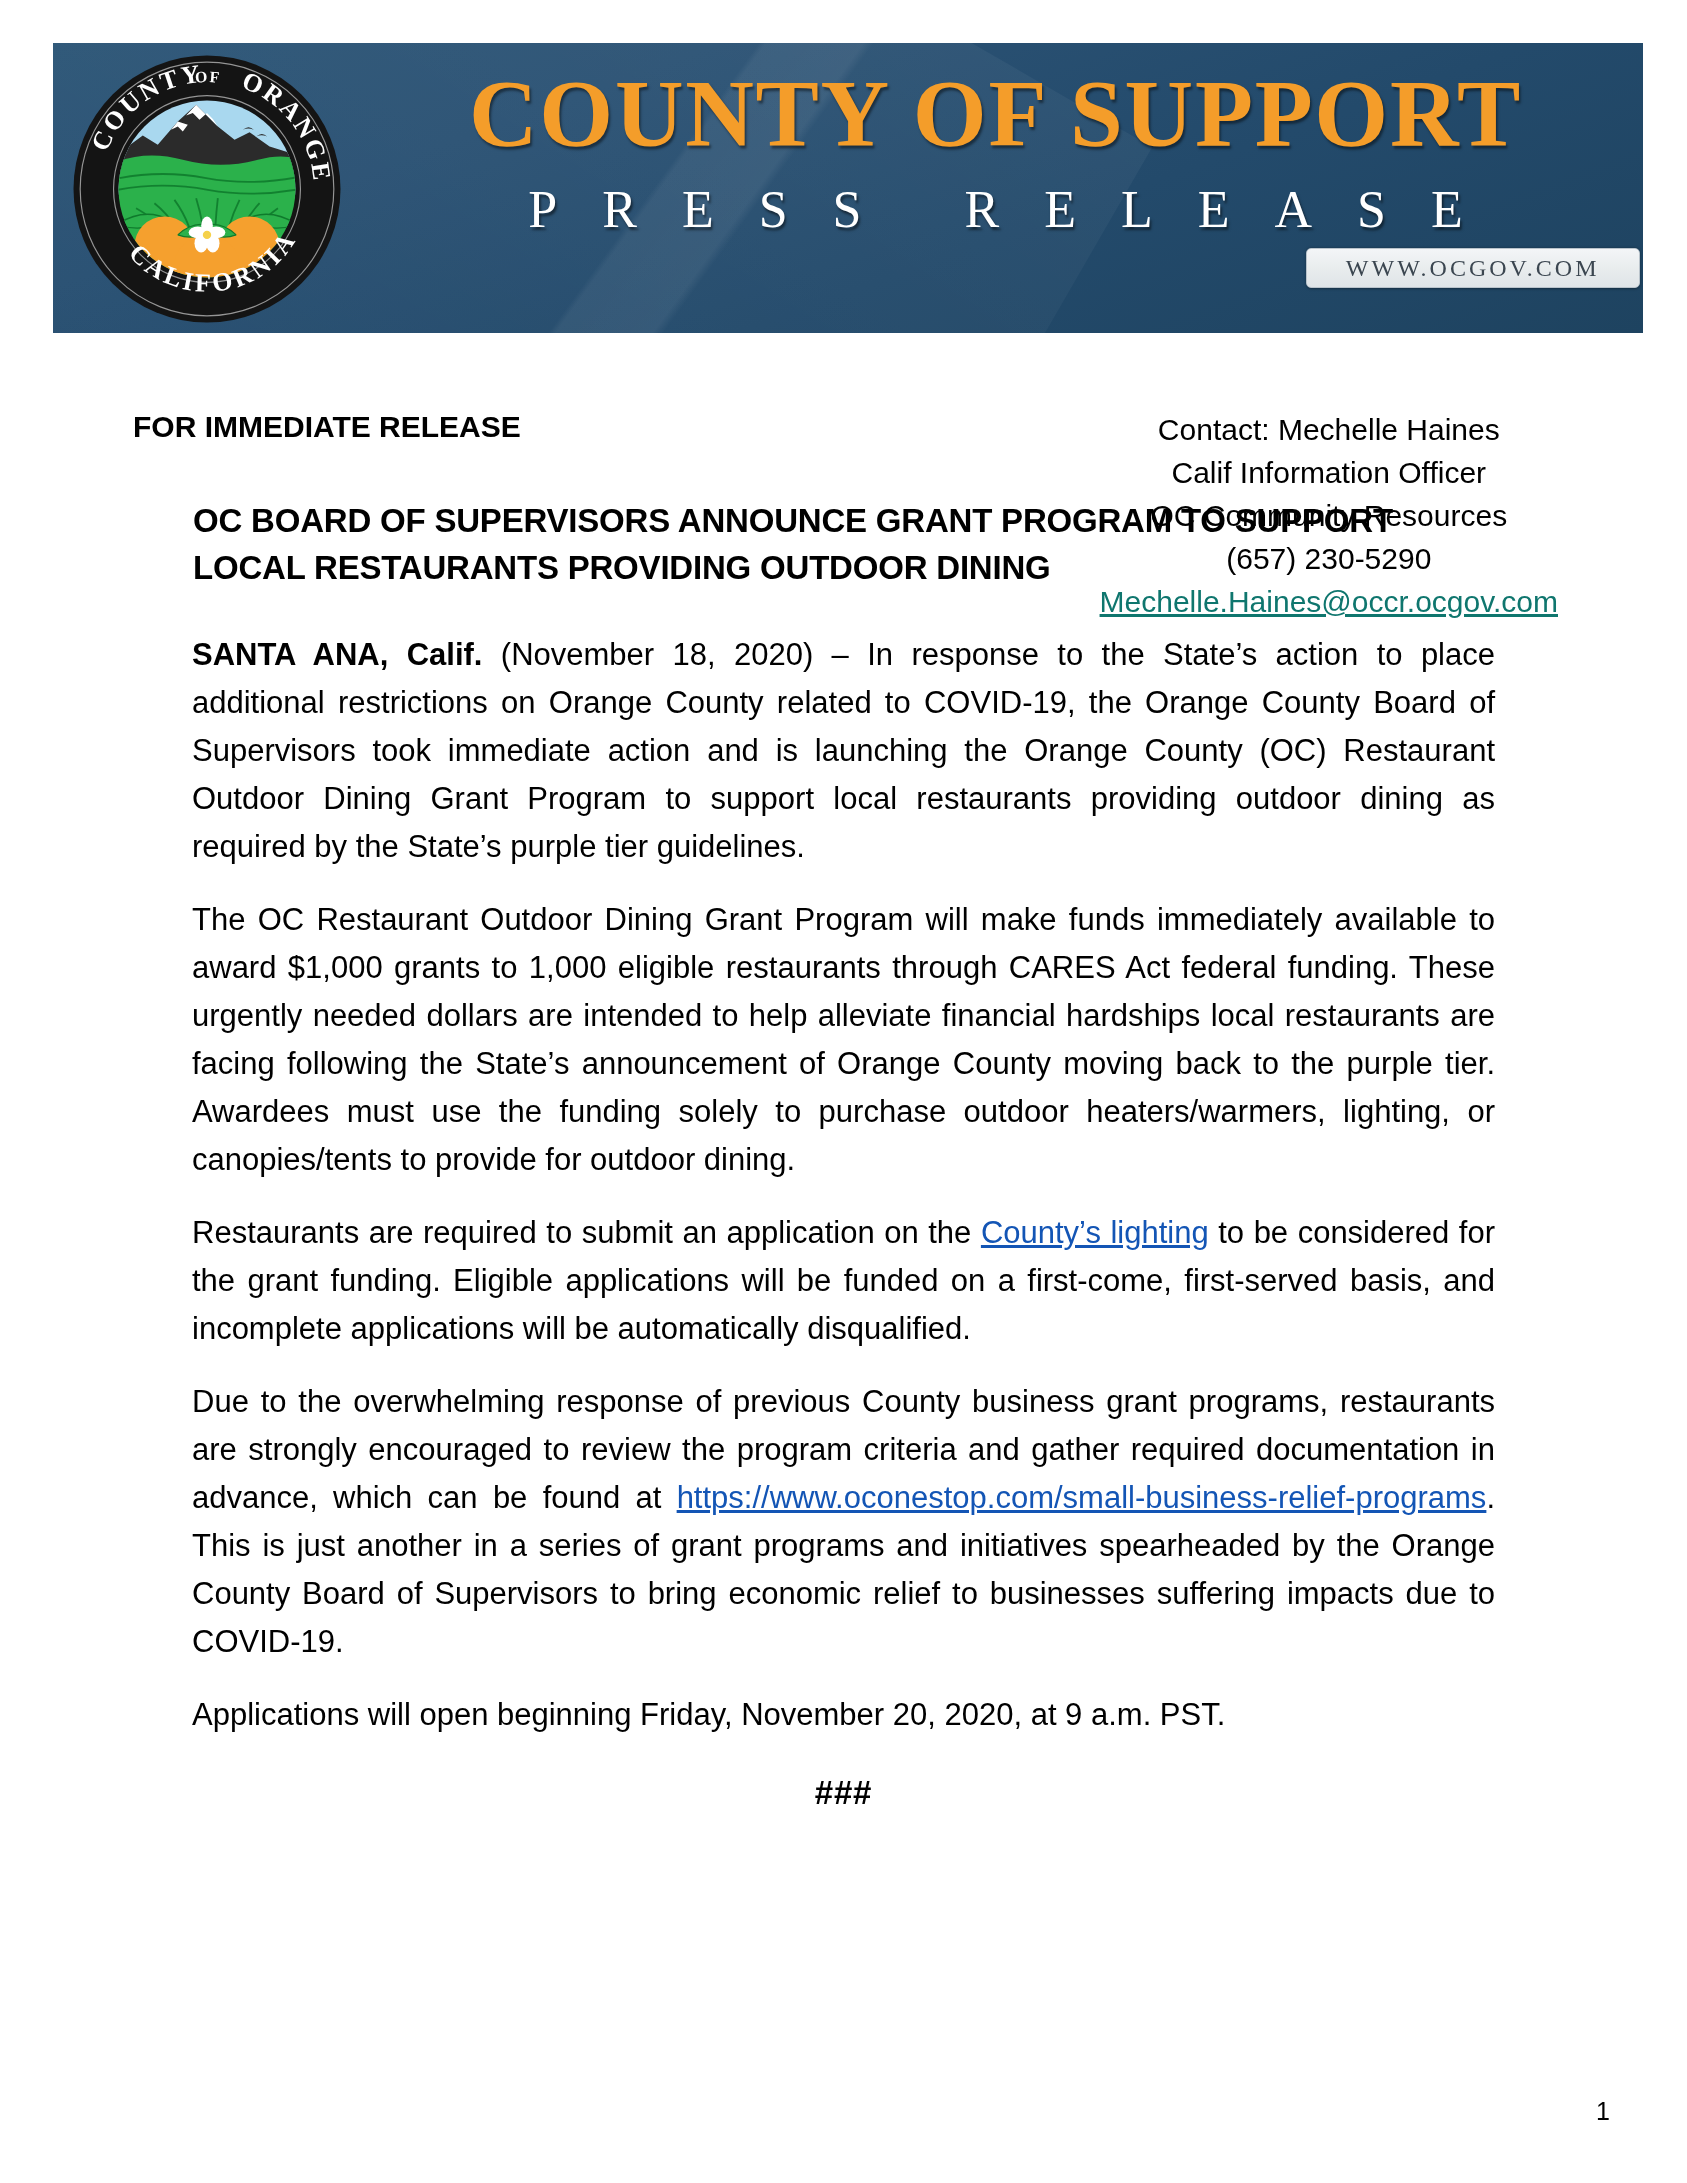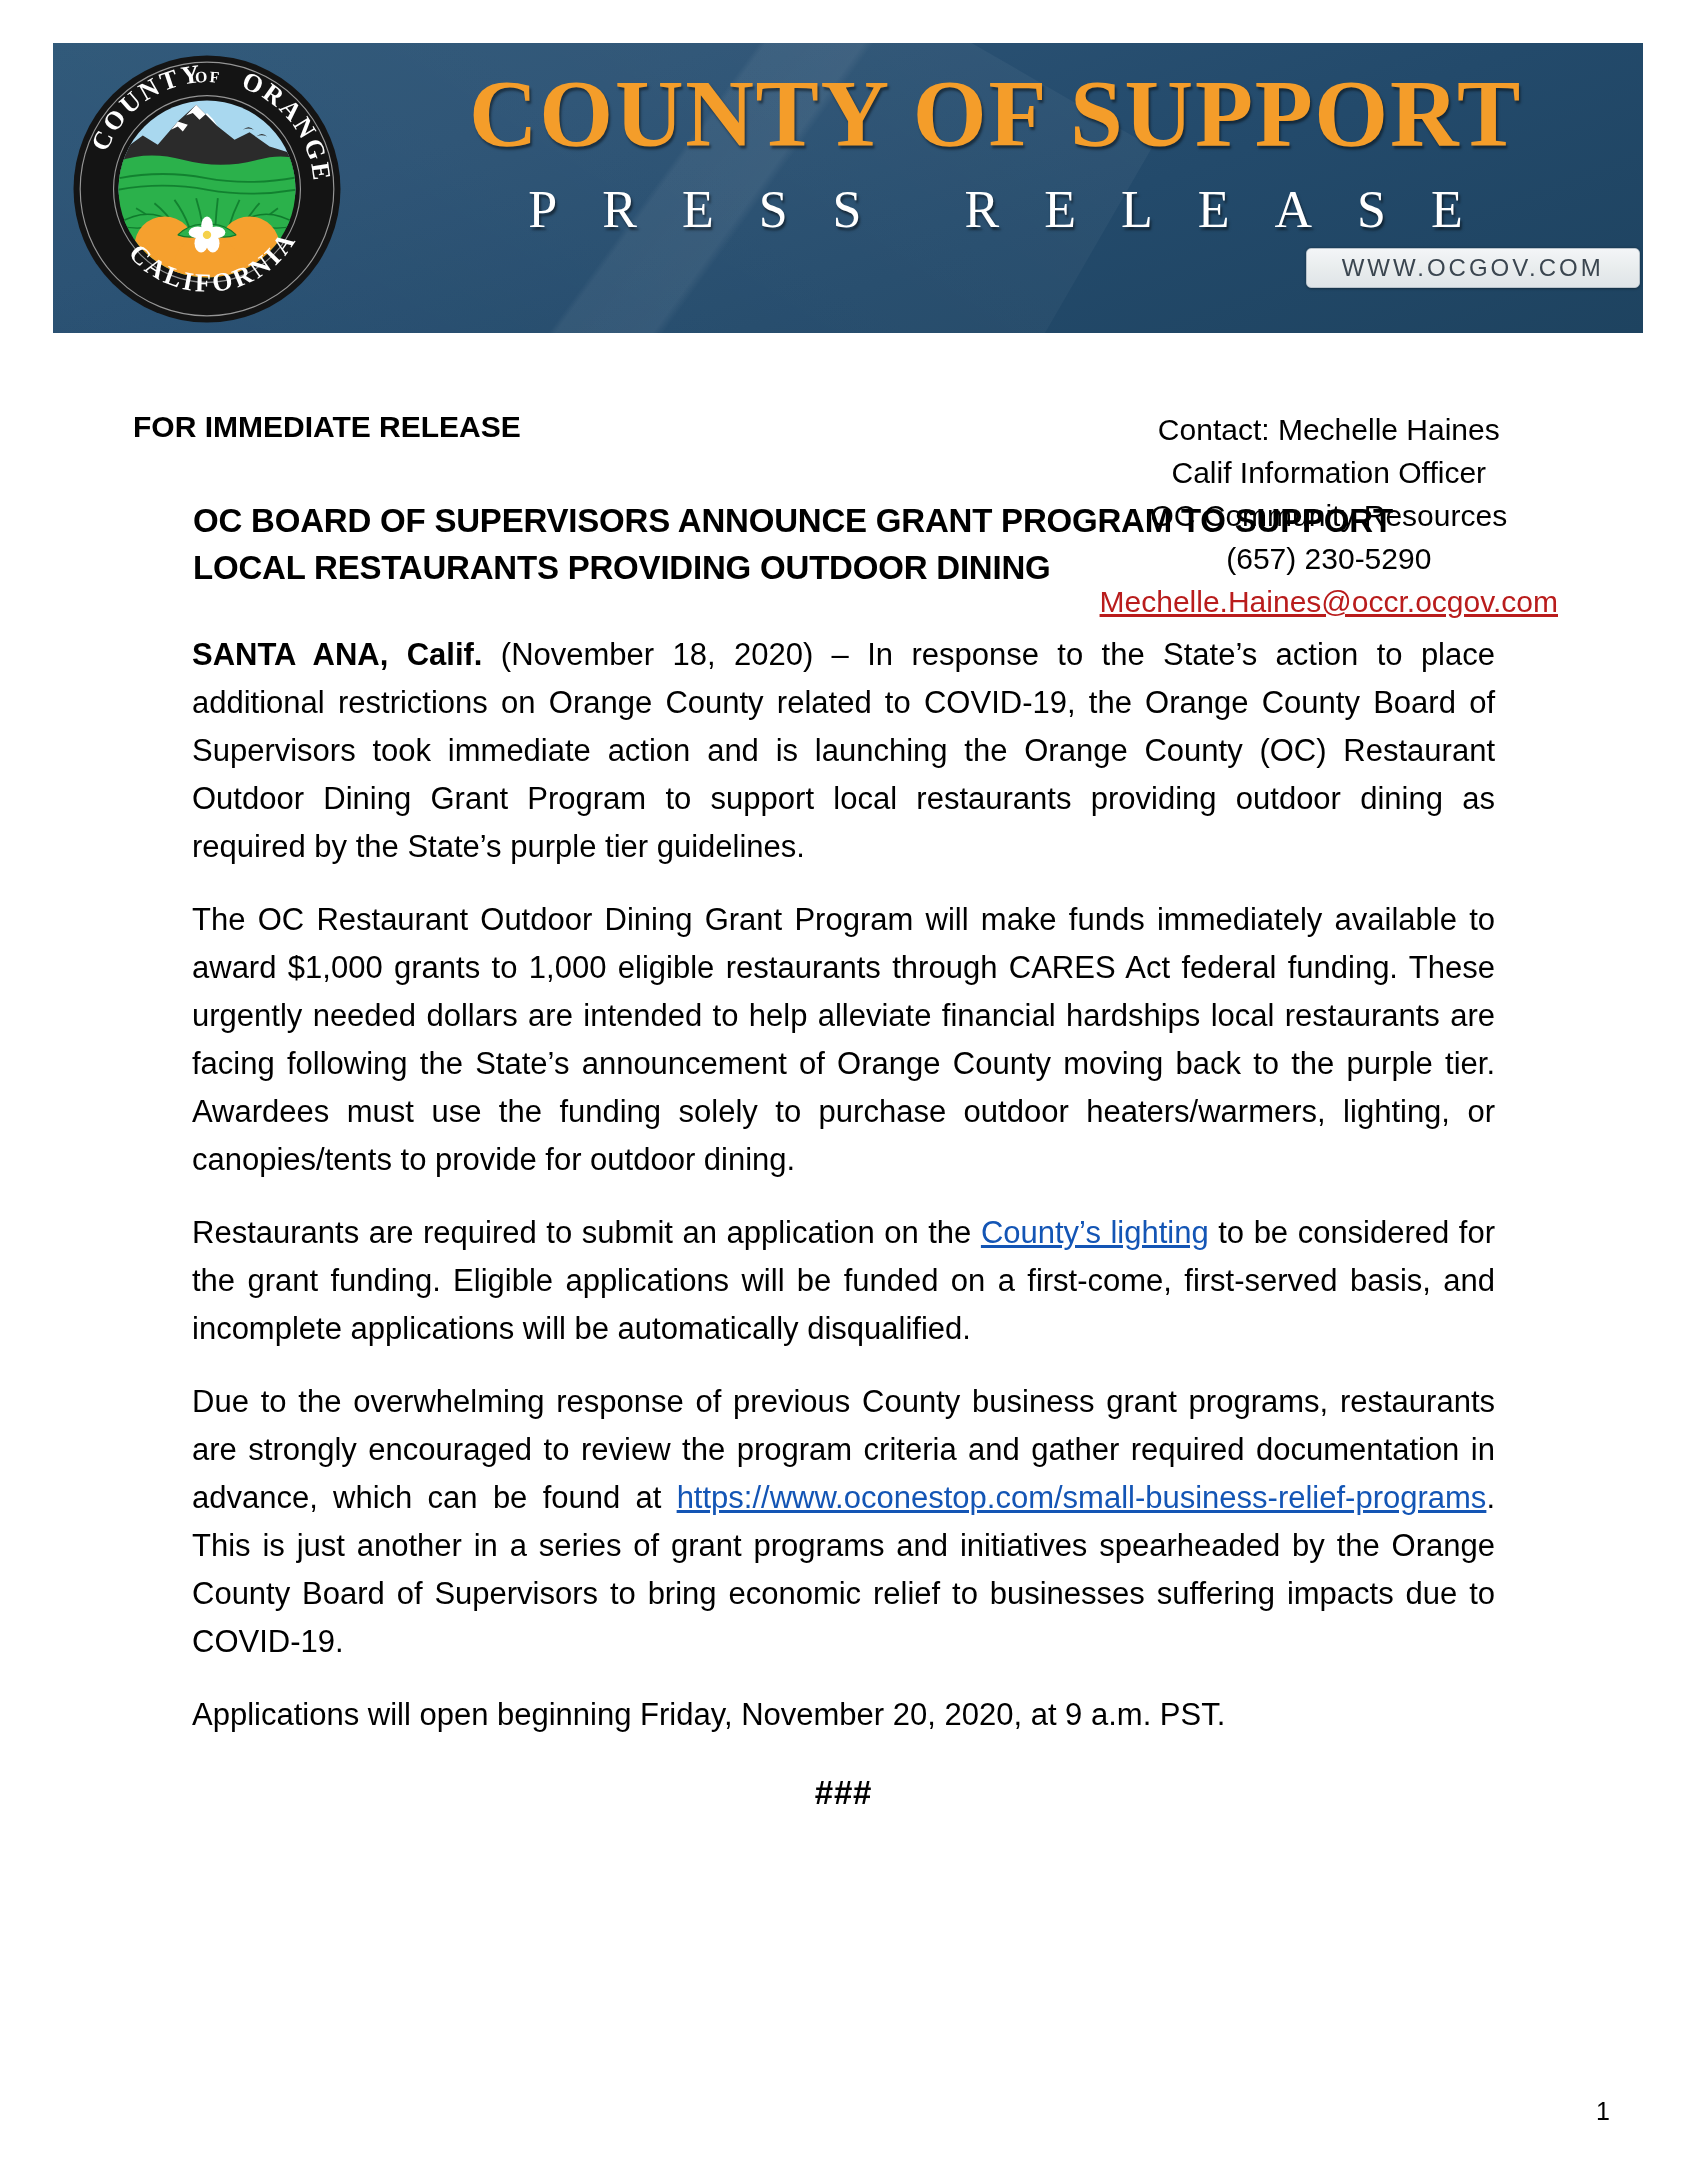--- a/index.html
+++ b/index.html
@@ -106,21 +106,21 @@
     height: 40px;
     min-width: 334px;
     padding: 16px 22px;
     display: flex;
     align-items: center;
     justify-content: center;
     border-radius: 5px;
     background: linear-gradient(to bottom, #f3f5f7 0%, #e8eced 55%, #dfe4e8 100%);
     border: 0.8px solid #b9c3cb;
     box-shadow: 0 0.8px 2.5px rgba(0,0,0,0.35);
-    font-family: Liberation Sans, sans-serif;
+    font-family: Liberation Serif, serif;
     font-size: 24px;
     letter-spacing: 3px;
     color: #3b4650;
     box-sizing: border-box;
     white-space: nowrap;
   }
 
   
   .body-area {
     position: absolute;
@@ -148,21 +148,21 @@
   .contact-block {
     position: absolute;
     right: 129px;
     top: -1.7px;
     text-align: center;
     font-size: 30px;
     line-height: 43px;
     font-family: "Liberation Sans", sans-serif;
   }
   .contact-block .email-link {
-    color: #b91c1c;
+    color: #0f766e;
   }
 
   .headline {
     margin: 52px auto 0 auto;
     width: 1301px;
     text-align: left;
     font-size: 33px;
     line-height: 47px;
     font-weight: bold;
     letter-spacing: -0.2px;

